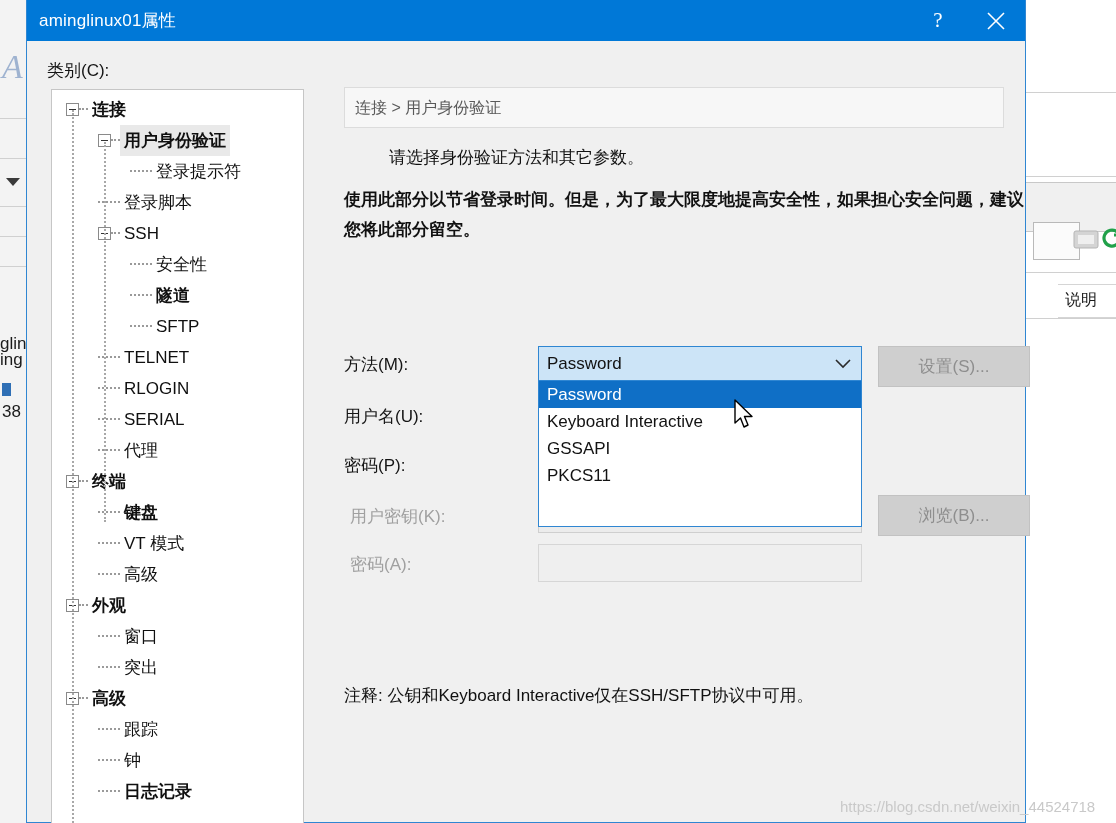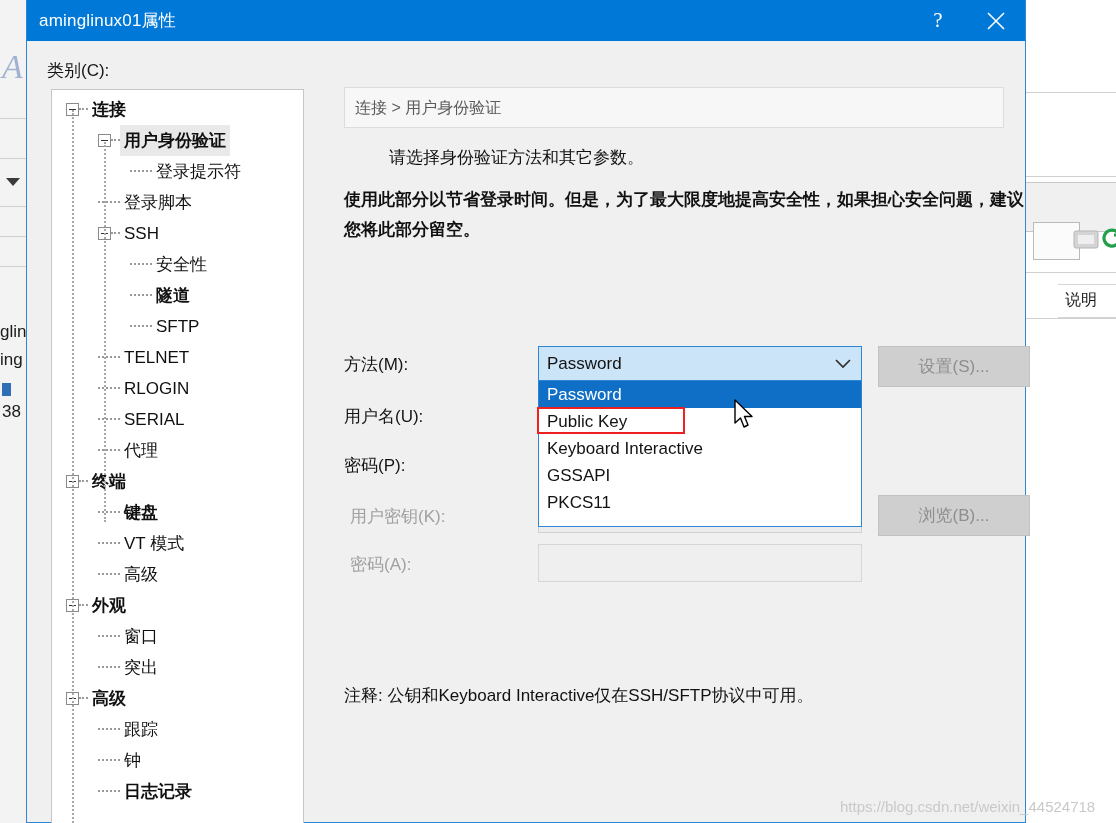--- a/index.html
+++ b/index.html
@@ -124,21 +124,21 @@
 
 <div id="bg-app">
   <div class="bg-left-strip"></div>
   <div class="bg-logo">A</div>
   <div class="bg-toolbar-sep" style="top:118px"></div>
   <div class="bg-toolbar-sep" style="top:158px"></div>
   <div class="bg-toolbar-sep" style="top:206px"></div>
   <div class="bg-toolbar-sep" style="top:236px"></div>
   <div class="bg-toolbar-sep" style="top:266px"></div>
   <div class="bg-caret"></div>
-  <div class="bg-text-frag" style="left:0px;top:322px">glin</div>
+  <div class="bg-text-frag" style="left:0px;top:334px">glin</div>
   <div class="bg-text-frag" style="left:0px;top:350px">ing</div>
   <div class="bg-tab-sq"></div>
   <div class="bg-text-frag" style="left:2px;top:402px">38</div>
 
   <div class="bg-right-panel"></div>
   <div class="bg-r-row" style="top:182px;width:90px;height:48px;"></div>
   <div class="bg-r-box" style="left:1033px;top:222px;width:45px;height:36px;"></div>
   <div class="bg-r-icon" style="left:1073px;top:228px;">
     <svg width="26" height="22" viewBox="0 0 26 22">
         <rect x="1" y="3" width="24" height="17" rx="2" fill="#d4d4d4" stroke="#b5b5b5"></rect>
@@ -332,21 +332,20 @@
     <div class="combo">
       <div class="val">Password</div>
       <div class="chev">
         <svg width="16" height="10" viewBox="0 0 16 10">
             <path d="M1 1 L8 8 L15 1" stroke="#2b2b2b" stroke-width="1.6" fill="none"></path>
           </svg>
       </div>
     </div>
     <div class="combo-list" id="combo-list">
         <div class="opt selected">Password</div>
-        <div class="opt boxed">Public Key</div>
         <div class="opt">Keyboard Interactive</div>
         <div class="opt">GSSAPI</div>
         <div class="opt">PKCS11</div>
       </div>
 
     <div class="btn" style="left:851px;top:305px">设置(S)...</div>
     <div class="btn" style="left:851px;top:454px">浏览(B)...</div>
 
     <div id="note">注释: 公钥和Keyboard Interactive仅在SSH/SFTP协议中可用。</div>
 

